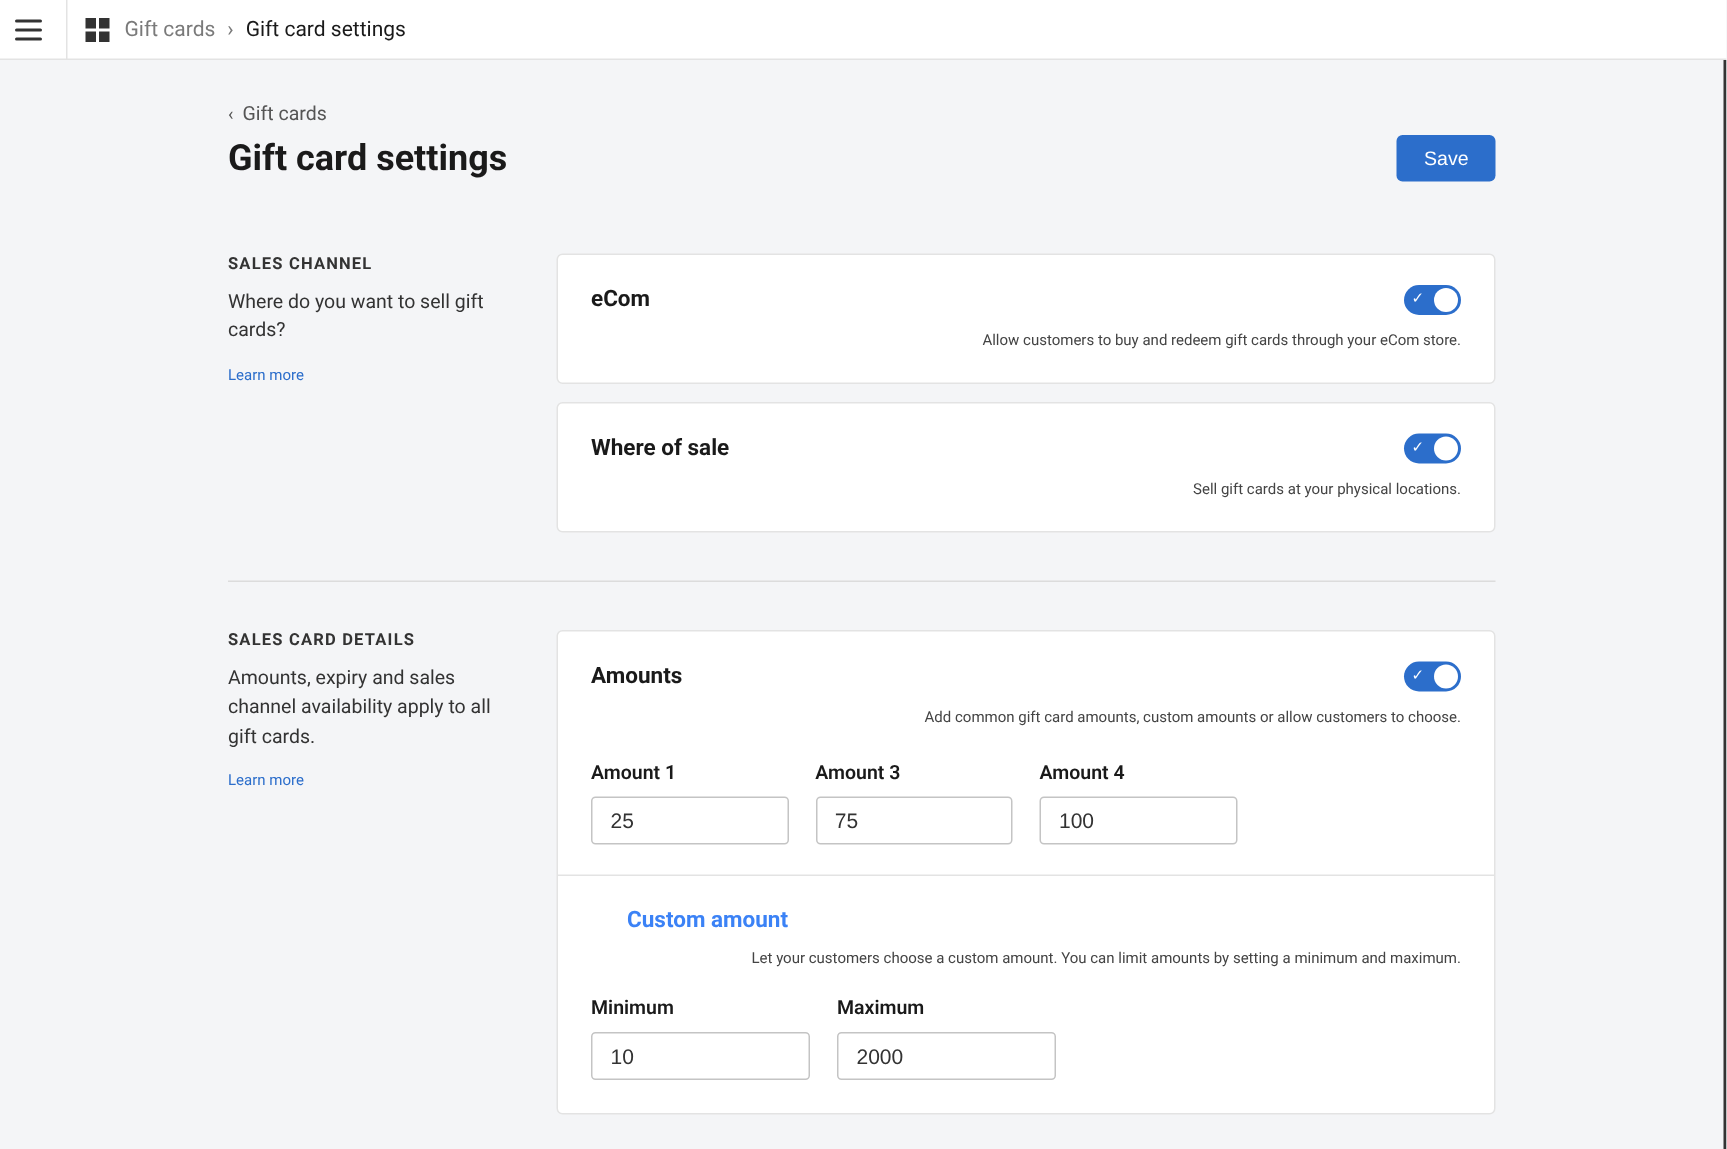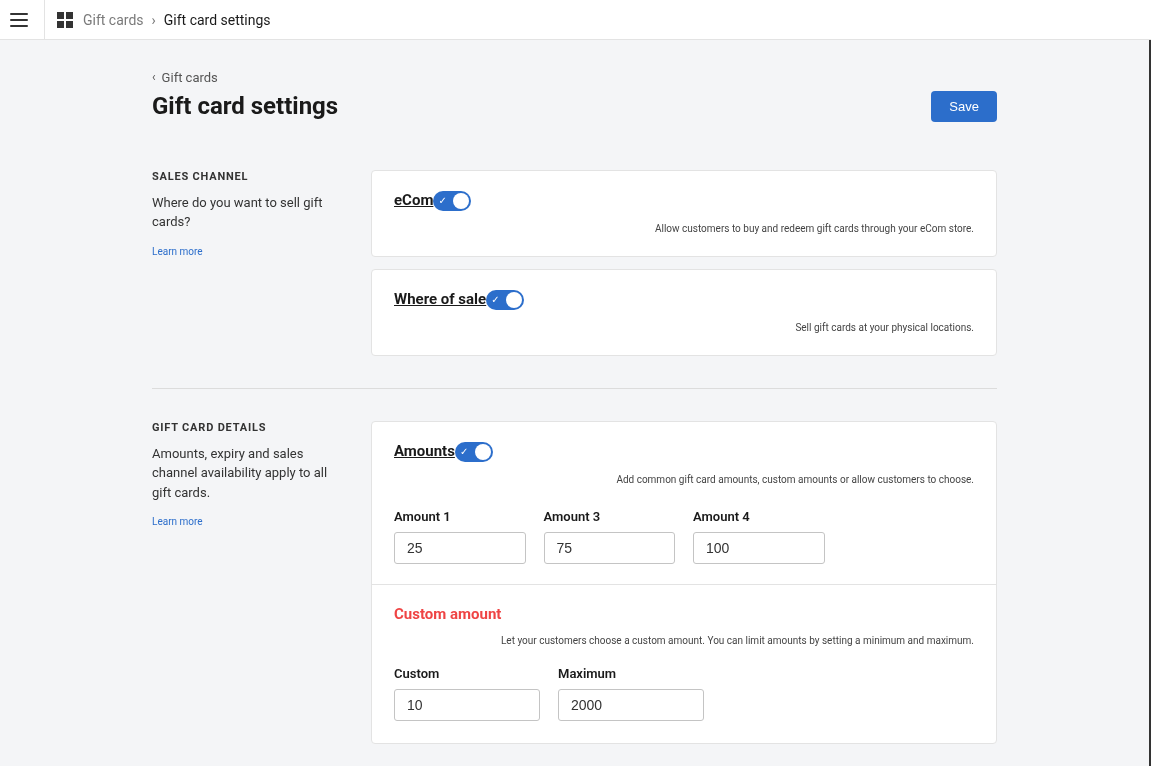--- a/index.html
+++ b/index.html
@@ -171,24 +171,23 @@
     
     .card {
       background: #fff;
       border: 1px solid #e3e3e3;
       border-radius: 4px;
       padding: 20px 22px;
     }
     
     .card-header {
       display: flex;
-      justify-content: flex-start;
+      justify-content: space-between;
       align-items: flex-start;
       margin-bottom: 10px;
-      text-decoration: underline;
     }
     
     .card-title {
       font-size: 15px;
       font-weight: 700;
       color: #1a1a1a;
     }
     
     .card-desc {
       font-size: 10px;
@@ -258,22 +257,23 @@
     
     .card-section-divider {
       border-top: 1px solid #e3e3e3;
       margin: 20px -22px 0 -22px;
       padding: 20px 22px 0 22px;
     }
     
     .subcard-title {
       font-size: 15px;
       font-weight: 700;
-      color: #ef4444;
+      color: #3b82f6;
       margin-bottom: 10px;
+      margin-left: 24px;
     }
     
     .custom-grid {
       display: grid;
       grid-template-columns: 1fr 1fr;
       gap: 18px;
       margin-top: 18px;
       max-width: 310px;
     }
   </style>
@@ -345,21 +345,21 @@
         </div>
 
       </div>
     </div>
     
     <hr class="hr">
     
     
     <div class="section">
       <div class="section-side">
-        <div class="section-title">GIFT CARD DETAILS</div>
+        <div class="section-title">SALES CARD DETAILS</div>
         <div class="section-desc">Amounts, expiry and sales channel availability apply to all gift cards.</div>
         <div class="learn-link">Learn more</div>
       </div>
       <div class="section-body">
 
         <div class="card" style="padding-bottom:22px;">
           <div class="card-header">
             <div class="card-title">Amounts</div>
             <div class="toggle">
               <span class="toggle-check">✓</span>
@@ -382,21 +382,21 @@
               <input class="text-input" type="text" value="100" style="">
             </div>
           </div>
 
           <div class="card-section-divider">
             <div class="subcard-title">Custom amount</div>
             <div class="card-desc">Let your customers choose a custom amount. You can limit amounts by setting a minimum and maximum.</div>
 
             <div class="custom-grid">
               <div>
-                <label class="field-label">Custom</label>
+                <label class="field-label">Minimum</label>
                 <input class="text-input" type="text" value="10" style="">
               </div>
               <div>
                 <label class="field-label">Maximum</label>
                 <input class="text-input" type="text" value="2000" style="">
               </div>
             </div>
           </div>
         </div>
 

